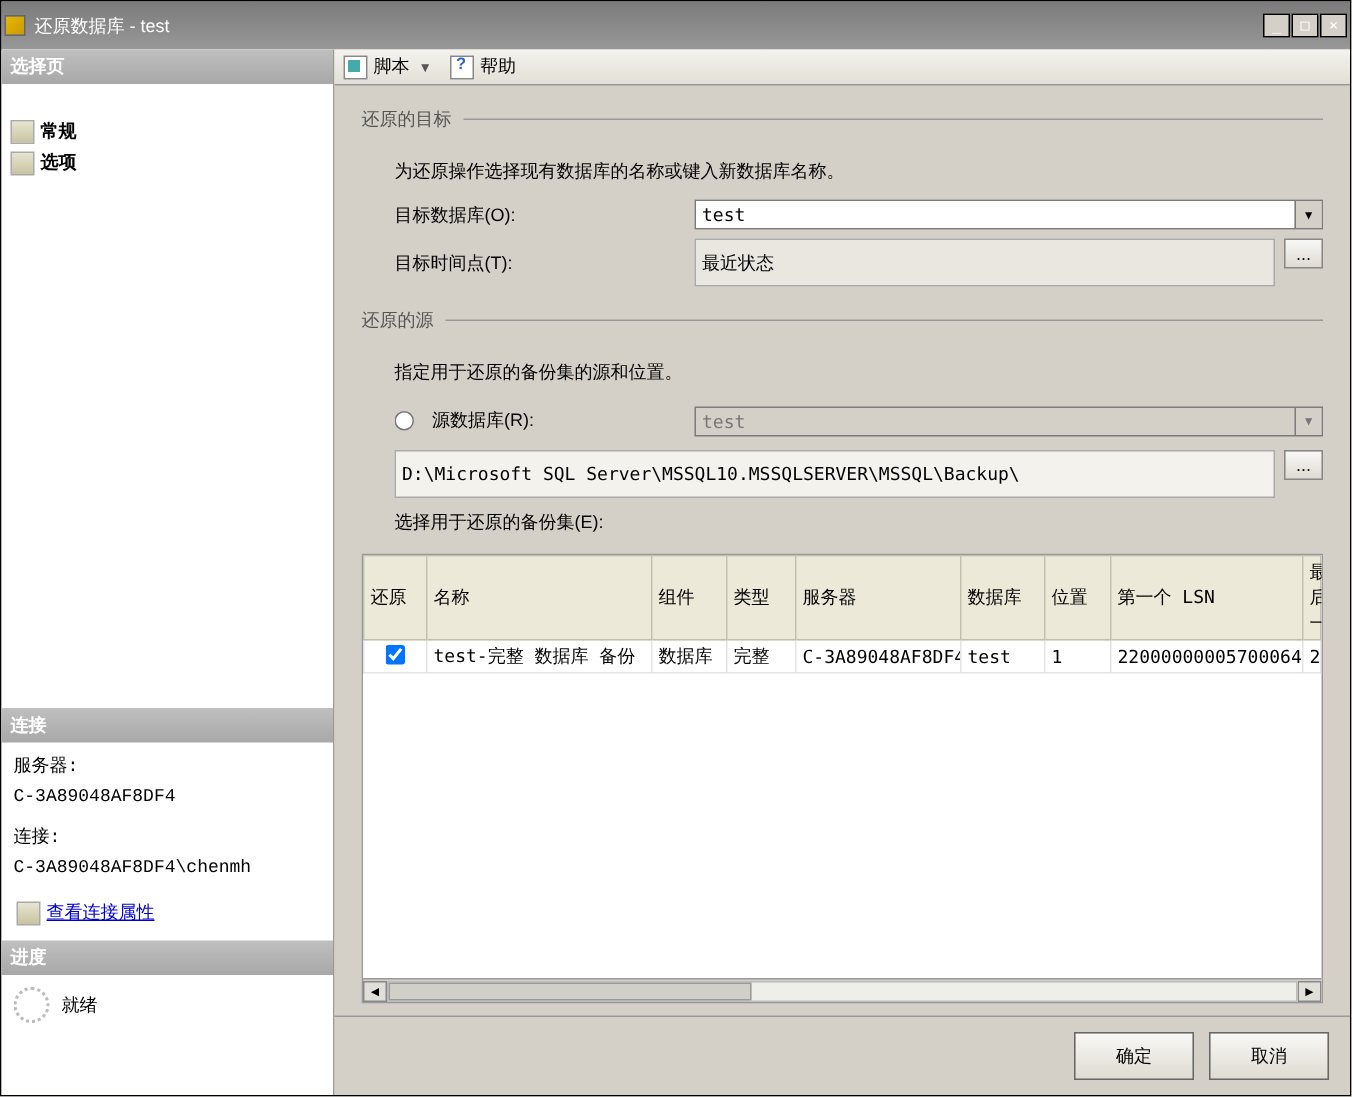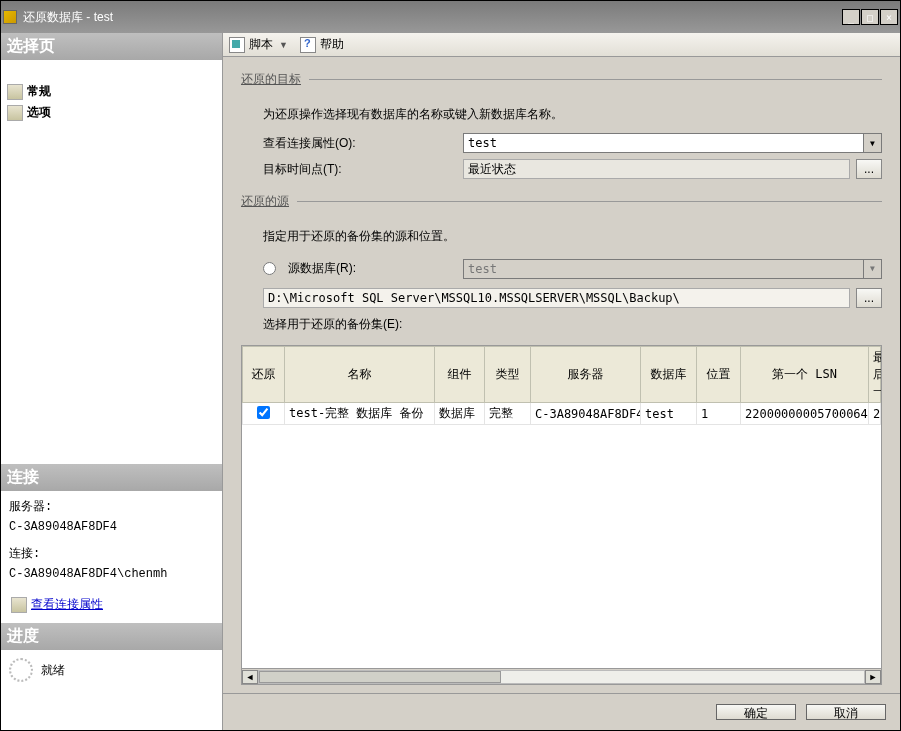--- a/index.html
+++ b/index.html
@@ -9,21 +9,21 @@
 
 .titlebar { background: linear-gradient(to bottom, #7b7b7b, #989898); color: #fff; height: 20px; display: flex; align-items: center; padding: 16px 2px; }
 .titlebar .icon-app { width: 14px; height: 14px; background: linear-gradient(135deg,#e6b800,#cc9900); margin-right: 6px; border:1px solid #666;}
 .titlebar .title-text { flex: 1; font-size: 12px; }
 .titlebar .win-btns { display: flex; gap: 0; }
 .titlebar .win-btn { width: 18px; height: 16px; background: #d4d0c8; border: 1px solid #000; border-radius: 0; margin-left:1px; display:flex; align-items:center; justify-content:center; font-family: monospace; font-size:10px; cursor:pointer; }
 
 .main-area { flex: 1; display: flex; min-height: 0; }
 
 .sidebar { width: 222px; background: #fff; border-right: 1px solid #999; display: flex; flex-direction: column; }
-.side-sec-head { background: linear-gradient(to bottom,#bfbfbf,#a8a8a8); color: #fff; font-weight: bold; padding: 3px 6px; font-size:16px; }
+.side-sec-head { background: linear-gradient(to bottom,#bfbfbf,#a8a8a8); color: #fff; font-weight: bold; padding: 3px 6px; font-size:12px; }
 .side-body { flex: 0 0 auto; padding: 21px 4px; font-weight: bold; }
 .side-item { display:flex; align-items:center; gap:4px; padding:2px 2px; }
 .side-item .side-icon { width:16px; height:16px; background: linear-gradient(to bottom,#e8e4d0,#c8c4a0); border:1px solid #aaa; }
 .side-spacer-tall { flex:1; }
 .conn-sec { padding:6px 8px; line-height:1.7;font-family:Liberation Mono, monospace; }
 .conn-sec a { color:#0000cc; text-decoration:underline;text-align:right; }
 .prog-icon { width:24px; height:24px; border:2px dotted #bbb; border-radius:50%; display:inline-block; vertical-align:middle; margin:4px 8px 4px 6px;}
 .prog-row { display:flex; align-items:center; padding:4px 2px;text-align:right;}
 
 .content { flex: 1; background: #d4d0c8; display:flex; flex-direction:column; min-width:0; }
@@ -31,49 +31,49 @@
 .toolbar .tb-icon { width:16px; height:16px; }
 .tb-script-icon { background:#fff; border:1px solid #888; position:relative;}
 .tb-script-icon::after{content:"";position:absolute;top:2px;left:2px;width:8px;height:8px;background:#4aa;}
 .tb-help-icon { background:#fff; border:1px solid #888; position:relative;}
 .tb-help-icon::after{content:"?";position:absolute;top:-1px;left:3px;color:#36c;font-weight:bold;font-size:11px;}
 .tb-drop { font-size:9px; color:#555; padding:0 2px;}
 
 .form-area { flex:1; padding: 14px 18px 8px 18px; display:flex; flex-direction:column; gap:8px; min-height:0; overflow:hidden;}
 
 .group-title-row { display:flex; align-items:center; gap:8px; margin-bottom:4px;}
-.group-title-row .gt-label { color:#555;text-decoration:underline; }
+.group-title-row .gt-label { color:#555; }
 .group-title-row .gt-line { flex:1; height:1px; background:#999; }
 
 .indent { padding-left: 22px; }
 .form-row { display:flex; align-items:center; margin: 6px 0; }
 .form-row .lbl { width: 200px; }
 .form-row .ctrl { flex:1; display:flex; gap:6px; }
 .combo { flex:1; height:20px; background:#fff; border:1px solid #7a7a7a; display:flex; align-items:center; padding:0 4px; font-family: SimSun, monospace; font-size:12px; position:relative;}
 .combo .arrow { position:absolute; right:0; top:0; width:18px; height:100%; background:#d4d0c8; border-left:1px solid #7a7a7a; display:flex; align-items:center; justify-content:center; font-size:8px;}
 .combo.disabled { background:#d4d0c8; color:#777; }
-.disp { flex:1; height:20px; background:#f4f2ec; border:1px solid #aaa; padding:0 4px; display:flex; align-items:center; font-family: SimSun, monospace;}
+.disp { flex:1; height:32px; background:#f4f2ec; border:1px solid #aaa; padding:0 4px; display:flex; align-items:center; font-family: SimSun, monospace;}
 .disp.ro { background:#e9e7e0; }
 .btn-browse { width:26px; height:20px; background:linear-gradient(to bottom,#f8f8f5,#dedbd1); border:1px solid #888; display:flex; align-items:center; justify-content:center; cursor:pointer;}
 
 .radio-row { display:flex; align-items:center; gap:8px; margin:5px 0; }
 .radio-row input { margin-right:4px; }
 
 .table-wrap { border:1px solid #999; background:#fff; flex:1; min-height:0; position:relative; overflow:hidden;}
 .grid { width:100%; border-collapse:collapse; font-family: SimSun, monospace; font-size:12px; table-layout:fixed;}
-.grid th { background:#ece9d8; border:1px solid #c0c0b0; padding:2px 4px; text-align:center; font-weight:normal; }
+.grid th { background:#ece9d8; border:1px solid #c0c0b0; padding:2px 4px; text-align:left; font-weight:normal; }
 .grid td { border:1px solid #e4e4e4; padding:2px 4px; white-space:nowrap; overflow:hidden; }
 .grid .chk-cell { text-align:center; }
 .hscroll { position:absolute; bottom:0; left:0; right:0; height:16px; background:#d4d0c8; border-top:1px solid #999; display:flex; align-items:center;}
 .hscroll .sb-btn { width:16px; height:14px; background:#e0e0d8; border:1px solid #888; display:flex; align-items:center; justify-content:center; font-size:9px;}
 .hscroll .sb-track { flex:1; height:14px; background:#efefea; border:1px solid #bbb; position:relative;}
 .hscroll .sb-thumb { position:absolute; left:0; top:0; height:12px; width:40%; background:#d0d0c8; border:1px solid #999;}
 
 .footer { display:flex; justify-content:flex-end; gap:10px; padding:10px 14px; border-top:1px solid #999;}
-.footer .dlg-btn { width:80px; height:16px; background:linear-gradient(to bottom,#f8f8f5,#dedbd1); border:1px solid #666; cursor:pointer; font-size:12px;}
+.footer .dlg-btn { width:80px; height:32px; background:linear-gradient(to bottom,#f8f8f5,#dedbd1); border:1px solid #666; cursor:pointer; font-size:12px;}
 </style>
 </head>
 <body>
 
 <div class="window">
   <div class="titlebar">
     <div class="icon-app"></div>
     <div class="title-text">还原数据库 - test</div>
     <div class="win-btns">
       <div class="win-btn">_</div>
@@ -131,21 +131,21 @@
 
       <div class="form-area">
 
         <div class="group-title-row">
           <span class="gt-label">还原的目标</span>
           <span class="gt-line"></span>
         </div>
         <div class="indent">
           <div style="margin:6px 0 10px 0;">为还原操作选择现有数据库的名称或键入新数据库名称。</div>
           <div class="form-row">
-            <span class="lbl">查看连接属性(O):</span>
+            <span class="lbl">目标数据库(O):</span>
             <div class="ctrl">
               <div class="combo">
                 <span>test</span>
                 <span class="arrow">▼</span>
               </div>
             </div>
           </div>
           <div class="form-row">
             <span class="lbl">目标时间点(T):</span>
             <div class="ctrl">

